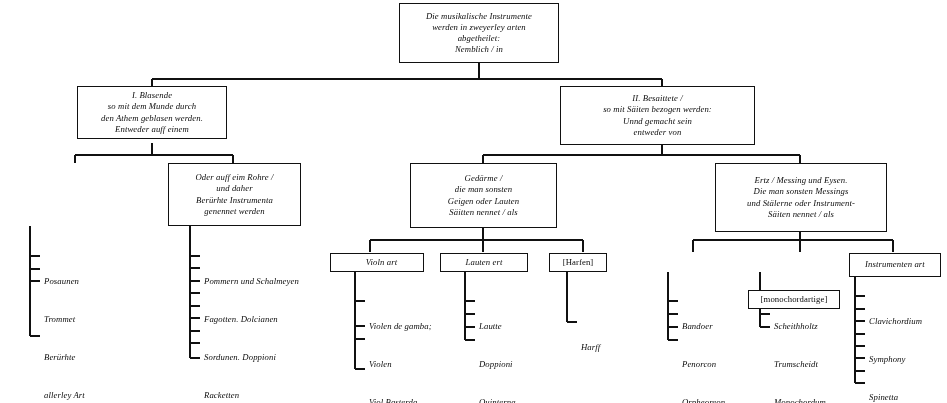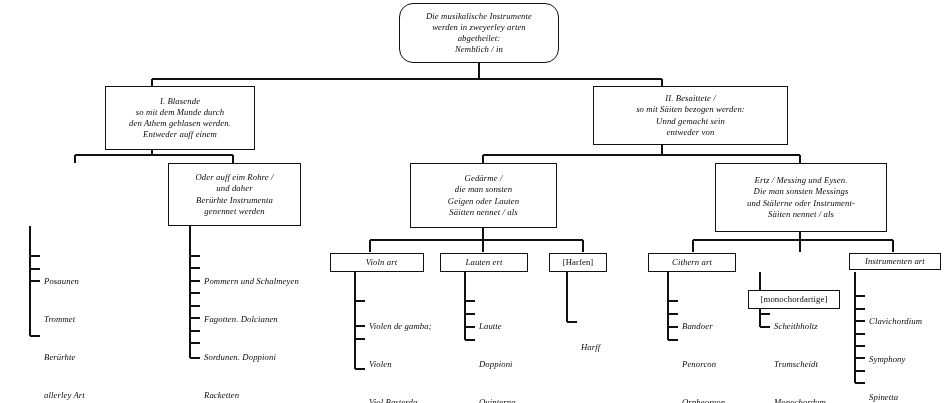--- a/index.html
+++ b/index.html
@@ -136,35 +136,35 @@
       <path d="M855,309 L865,309"></path>
       <path d="M855,321 L865,321"></path>
       <path d="M855,334 L865,334"></path>
       <path d="M855,346 L865,346"></path>
       <path d="M855,358 L865,358"></path>
       <path d="M855,371 L865,371"></path>
       <path d="M855,383 L865,383"></path>
     </g>
   </svg>
 
-  <div class="node" style="left:399px;top:3px;width:160px;height:60px;border-radius:14px;">
+  <div class="node" style="left:399px;top:3px;width:160px;height:60px;">
     <span class="txt">Die musikalische Instrumente
 werden in zweyerley arten
 abgetheilet:
 Nemblich / in</span>
   </div>
 
-  <div class="node" style="left:77px;top:86px;width:150px;height:64px;margin-left:28px;">
+  <div class="node" style="left:77px;top:86px;width:150px;height:53px;">
     <span class="txt">I. Blasende
 so mit dem Munde durch
 den Athem geblasen werden.
 Entweder auff einem</span>
   </div>
 
-  <div class="node" style="left:593px;top:86px;width:195px;height:59px;">
+  <div class="node" style="left:560px;top:86px;width:195px;height:59px;">
     <span class="txt">II. Besaittete /
 so mit Säiten bezogen werden:
 Unnd gemacht sein
 entweder von</span>
   </div>
 
 
   <div class="node" style="left:168px;top:163px;width:133px;height:63px;">
     <span class="txt">Oder auff eim Rohre /
 und daher
@@ -191,29 +191,26 @@
   </div>
 
   <div class="node" style="left:440px;top:253px;width:88px;height:19px;">
     <span class="txt">Lauten ert</span>
   </div>
 
   <div class="node bracketed" style="left:549px;top:253px;width:58px;height:19px;">
     <span class="txt">[Harfen]</span>
   </div>
 
-  <div class="node" style="left:648px;top:253px;width:88px;height:19px;">
-    <span class="txt">Cithern art</span>
-  </div>
 
   <div class="node bracketed" style="left:748px;top:253px;width:92px;height:19px;margin-top:37px;">
     <span class="txt">[monochordartige]</span>
   </div>
 
-  <div class="node" style="left:849px;top:253px;width:92px;height:17px;">
+  <div class="node" style="left:849px;top:253px;width:92px;height:24px;">
     <span class="txt">Instrumenten art</span>
   </div>
 
   <div class="leaf-list" style="left:44px;top:250px;">
     <span class="li">Posaunen</span>
     <span class="li">Trommet</span>
     <span class="li">Berürhte</span>
     <span class="li">allerley Art</span>
     
   </div>

